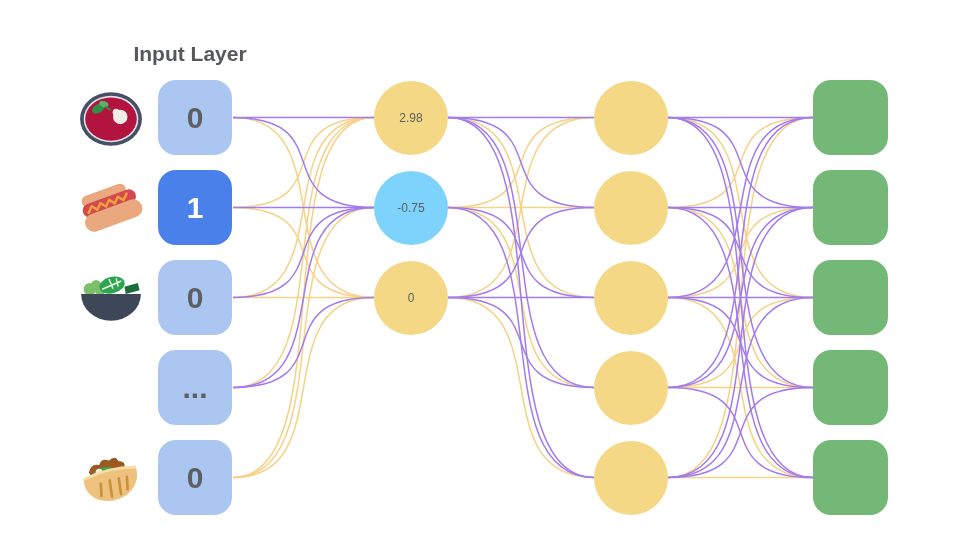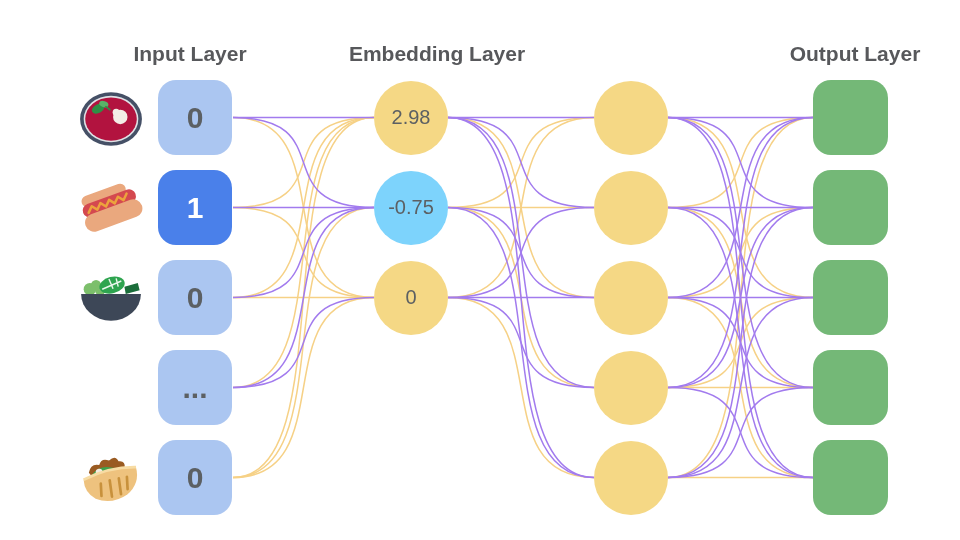--- a/index.html
+++ b/index.html
@@ -7,21 +7,21 @@
     position:relative;width:960px;height:540px;background:#ffffff;overflow:hidden;
     font-family:"Liberation Sans", sans-serif;
   }
   .layer-title{
     position:absolute;top:30px;transform:translateX(-50%);
     font-size:21px;font-weight:bold;white-space:nowrap;margin-top:12px;
   }
   #wires{position:absolute;left:0;top:0;}
   .node{position:absolute;display:flex;align-items:center;justify-content:center;box-sizing:border-box;}
   .input-box{width:74px;height:75px;border-radius:18px;font-size:30px;font-weight:bold;}
-  .round-node{width:74px;height:74px;border-radius:50%;font-size:20px;}
+  .round-node{width:74px;height:74px;border-radius:50%;font-size:12px;}
   .output-box{width:75px;height:75px;border-radius:18px;}
   .emoji{position:absolute;width:66px;height:66px;}
   .emoji svg{width:100%;height:100%;display:block;}
 </style>
 </head>
 <body>
 
 <div class="slide">
   <svg id="wires" width="960" height="540">
       <path d="M 233 117.5 C 342.98 117.5, 264.02 297.5, 374 297.5" fill="none" stroke="#f6d186" stroke-width="1.5"></path>
@@ -75,22 +75,20 @@
       <path d="M 668 297.5 C 781.1 297.5, 699.9 387.5, 813 387.5" fill="none" stroke="#a27bee" stroke-width="1.5"></path>
       <path d="M 668 387.5 C 781.1 387.5, 699.9 117.5, 813 117.5" fill="none" stroke="#a27bee" stroke-width="1.5"></path>
       <path d="M 668 387.5 C 781.1 387.5, 699.9 207.5, 813 207.5" fill="none" stroke="#a27bee" stroke-width="1.5"></path>
       <path d="M 668 387.5 C 781.1 387.5, 699.9 477.5, 813 477.5" fill="none" stroke="#a27bee" stroke-width="1.5"></path>
       <path d="M 668 477.5 C 781.1 477.5, 699.9 207.5, 813 207.5" fill="none" stroke="#a27bee" stroke-width="1.5"></path>
       <path d="M 668 477.5 C 781.1 477.5, 699.9 297.5, 813 297.5" fill="none" stroke="#a27bee" stroke-width="1.5"></path>
       <path d="M 668 477.5 C 781.1 477.5, 699.9 387.5, 813 387.5" fill="none" stroke="#a27bee" stroke-width="1.5"></path>
     </svg>
 
   <div class="layer-title" style="left: 190px; color: rgb(87, 88, 91);">Input Layer</div>
-  <div class="layer-title" style="left: 437px; color: rgb(87, 88, 91);">Embedding Layer</div>
-  <div class="layer-title" style="left: 855px; color: rgb(87, 88, 91);">Output Layer</div>
 
   <div id="nodes-root">
       <div class="node input-box" style="left: 158px; top: 80px; background: rgb(171, 198, 241); color: rgb(92, 96, 99);">0</div>
       <div class="emoji" style="left: 78px; top: 84.5px;">
     <svg viewBox="0 0 64 64">
       <ellipse cx="32" cy="33" rx="30" ry="26" fill="#455066"></ellipse>
       <ellipse cx="32" cy="33" rx="26.5" ry="22.5" fill="#dfe2e6"></ellipse>
       <ellipse cx="32" cy="33" rx="25" ry="21" fill="#b2133f"></ellipse>
       <circle cx="41" cy="31" r="7" fill="#f3ede6"></circle>
       <circle cx="37" cy="26.5" r="3.4" fill="#f3ede6"></circle>

